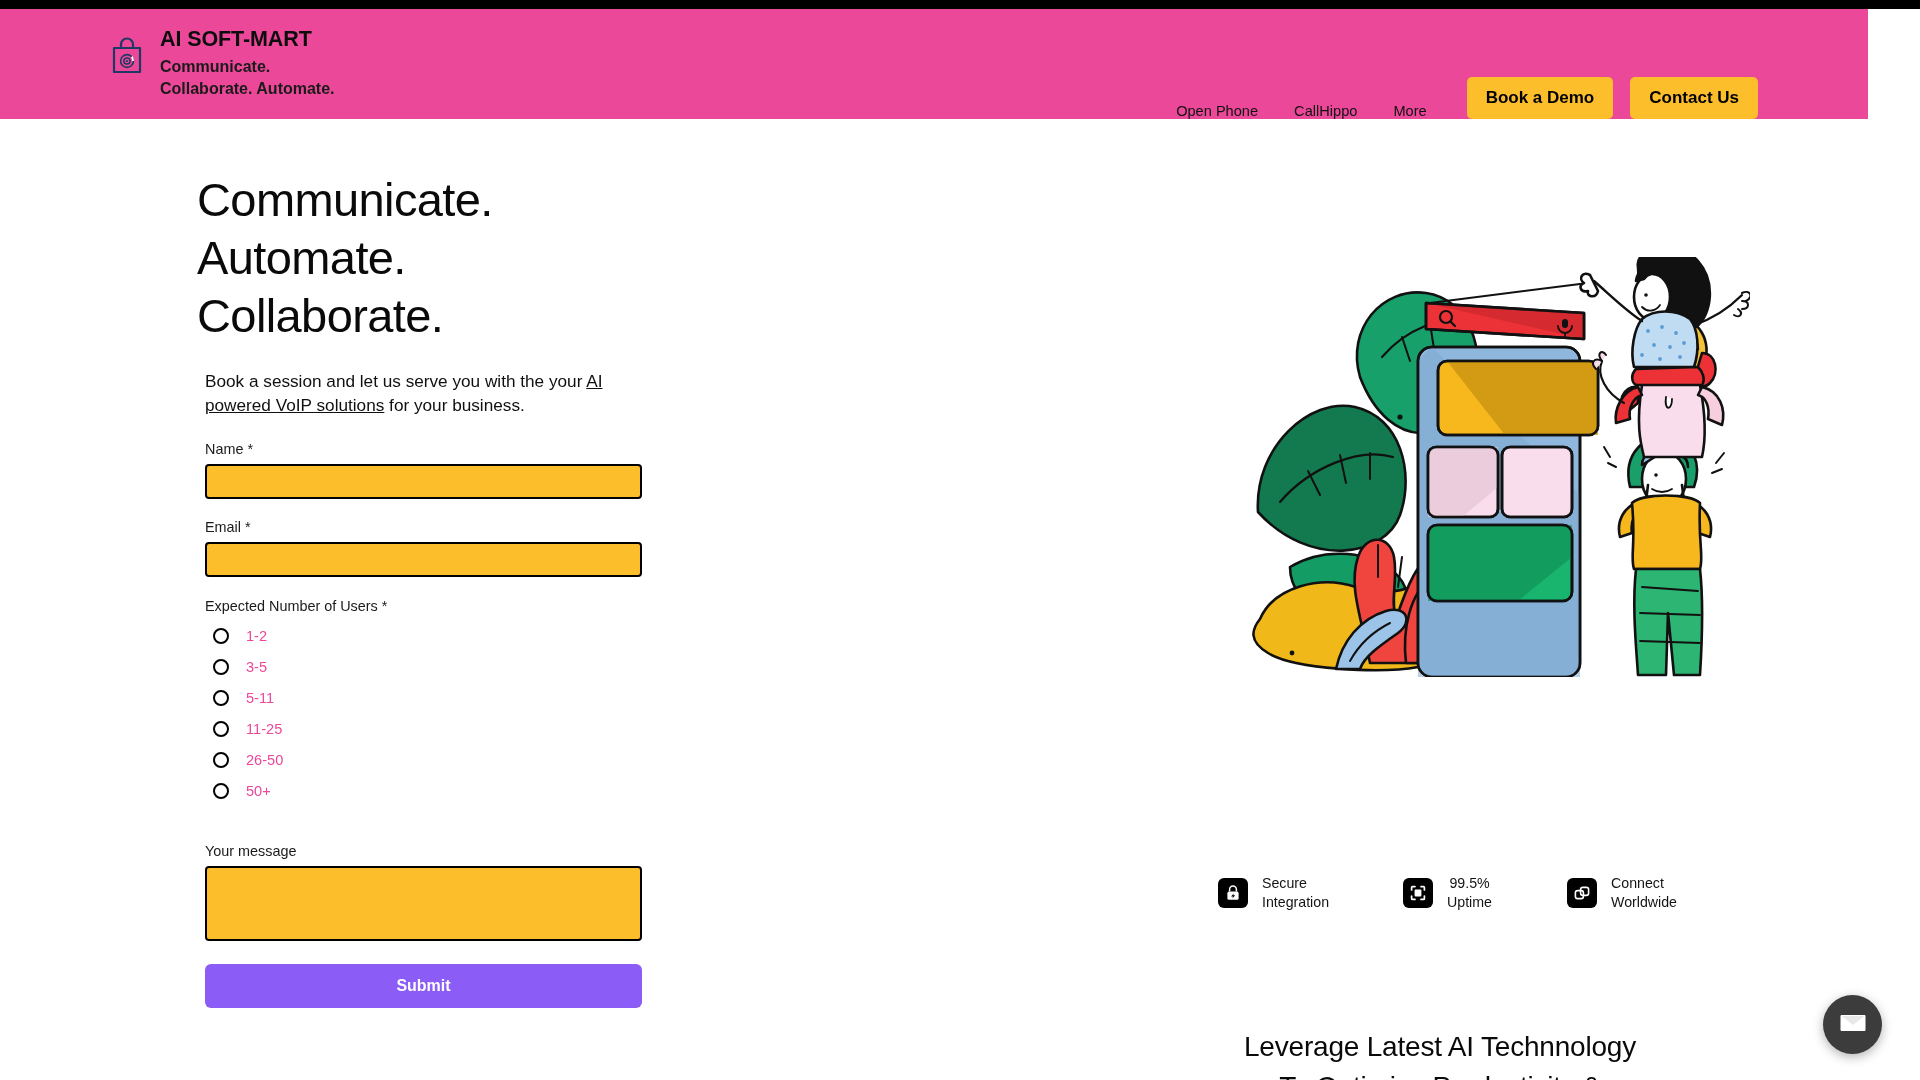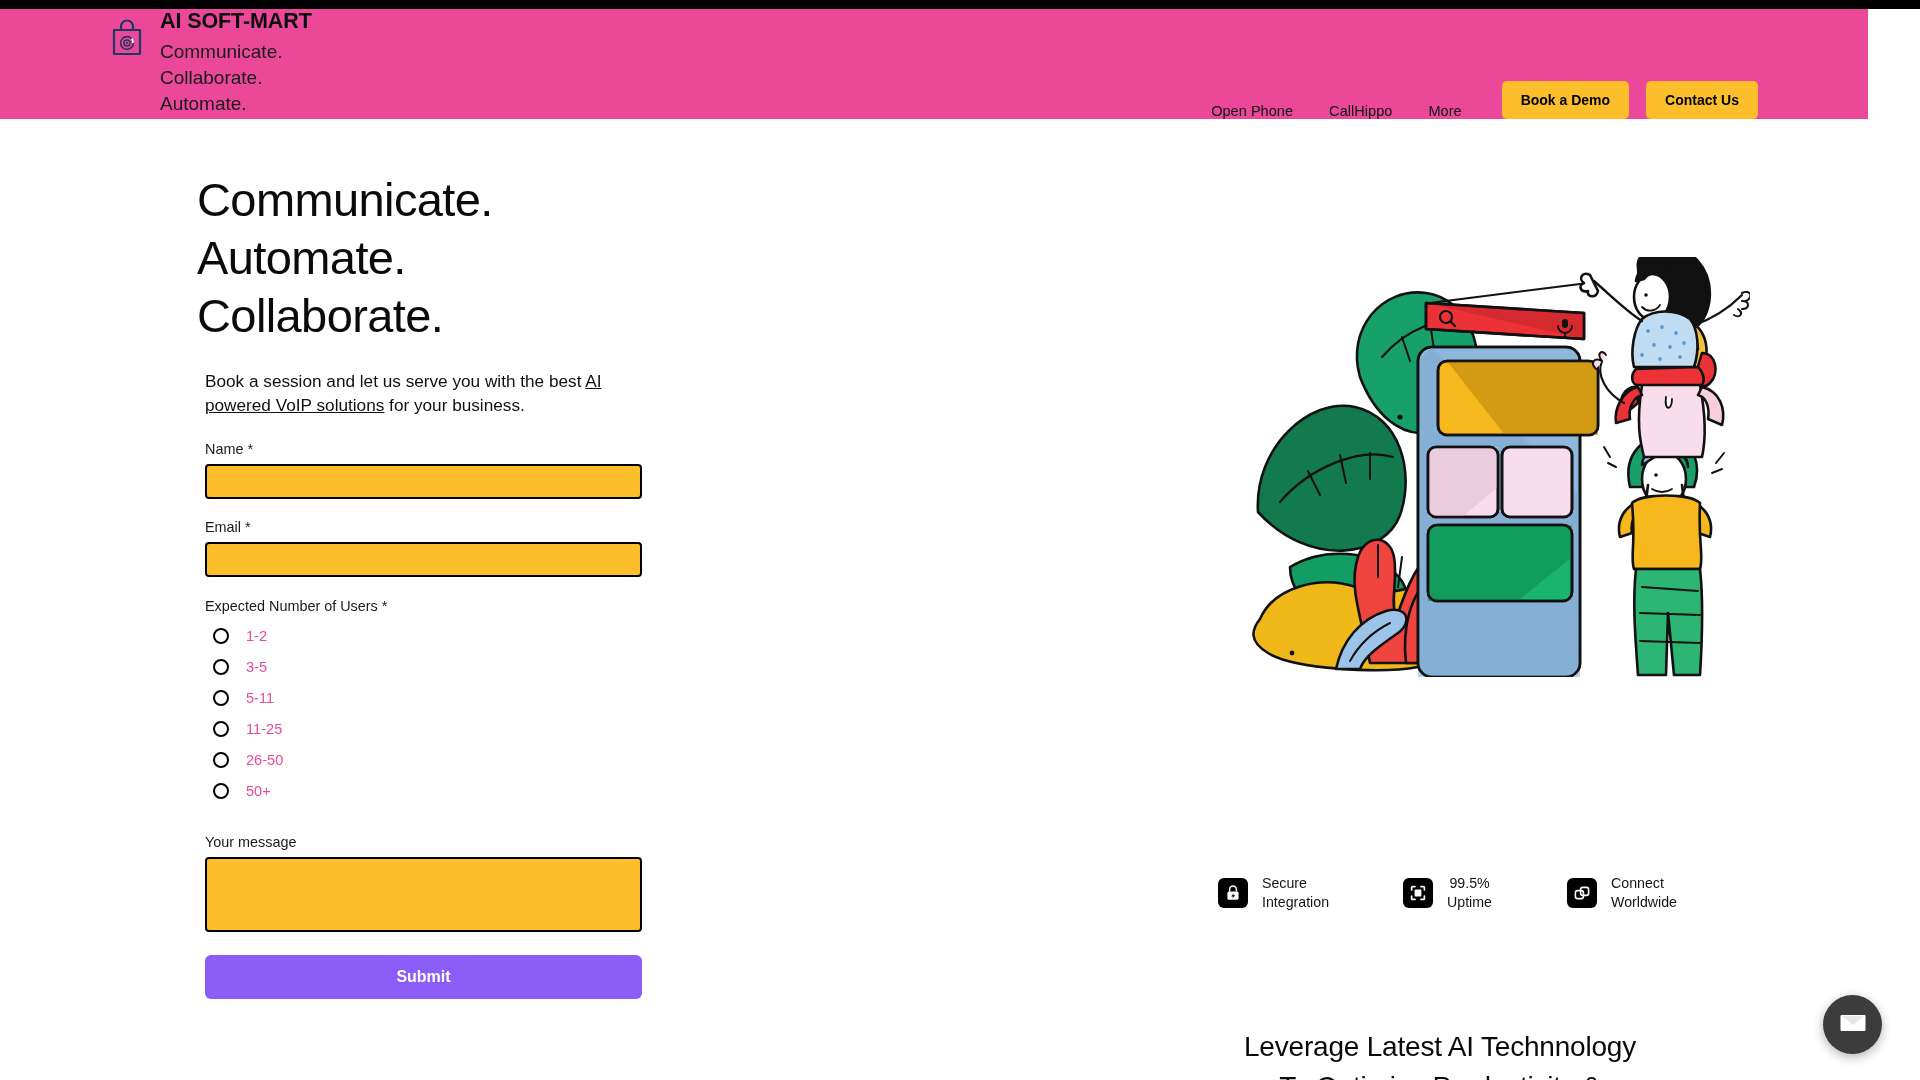--- a/index.html
+++ b/index.html
@@ -27,34 +27,34 @@
     display: flex; align-items: flex-start;
     margin-left: 110px;
   }
   .brand-icon { width: 34px; height: 40px; margin-top: 8px; flex: 0 0 auto; }
   .brand-text { margin-left: 16px; }
   .brand-name {
     font-size: 21.5px; font-weight: bold; color: #0d0d0d;
     letter-spacing: -0.1px; line-height: 1.1;
   }
   .brand-tagline {
-    font-size: 19px; color: #1a1a1a; line-height: 1.38;
-    margin-top: 5px; max-width: 185px;
+    font-size: 16px; color: #1a1a1a; line-height: 1.38;
+    margin-top: 5px; max-width: 185px; font-weight: bold;
   }
 
   .nav {
     position: absolute; right: 110px; top: 0;
     height: 110px; display: flex; align-items: flex-end; gap: 0;
   }
   .nav-link {
     font-size: 14.6px; color: #111111; cursor: pointer;
     padding: 0 18px; white-space: nowrap;
   }
   .nav-btn {
-    font-size: 14px; font-weight: bold; color: #000000;
+    font-size: 17px; font-weight: bold; color: #000000;
     background: #FDBE2C; border: none; border-radius: 5px;
     padding: 11px 19px; cursor: pointer; white-space: nowrap;
     font-family: "Liberation Sans", sans-serif;
   }
   .nav-btn.demo { margin-left: 22px; }
   .nav-btn.contact { margin-left: 17px; }
 
   
   .main {
     position: relative; width: 1920px; height: 961px;
@@ -96,21 +96,21 @@
   .radio-row {
     display: flex; align-items: center; height: 31px; cursor: pointer;
   }
   .radio-dot {
     width: 16px; height: 16px; border: 2.4px solid #000000;
     border-radius: 50%; flex: 0 0 auto; margin-left: 8px;
     background: #ffffff;
   }
   .radio-label { font-size: 14.6px; color: #ec4899; margin-left: 17px; }
 
-  .msg-label { margin-top: 27px; }
+  .msg-label { margin-top: 36px; }
   .textarea {
     display: block; width: 437px; height: 75px;
     background: #FDBE2C; border: 2px solid #000000;
     border-radius: 4px; outline: none; resize: none;
     font-family: "Liberation Sans", sans-serif; font-size: 15px;
     padding: 8px 10px;
   }
   .submit-btn {
     display: block; width: 437px; height: 44px;
     background: #8b5cf6; color: #ffffff;
@@ -199,21 +199,21 @@
   <div class="col-left">
 
     <h1 class="headline">
       <div>Communicate.</div>
       <div>Automate.</div>
       <div>Collaborate.</div>
     </h1>
 
     <form class="form">
 
-      <p class="lede"><span>Book a session and let us serve you with the best </span><a href="#">AI powered VoIP solutions</a><span> for your business.</span></p>
+      <p class="lede"><span>Book a session and let us serve you with the your </span><a href="#">AI powered VoIP solutions</a><span> for your business.</span></p>
 
       <div class="field-group">
         <label class="field-label">Name *</label>
         <input class="text-input" type="text" placeholder="" style="">
       </div>
 
       <div class="field-group">
         <label class="field-label">Email *</label>
         <input class="text-input" type="text" placeholder="" style="">
       </div>

